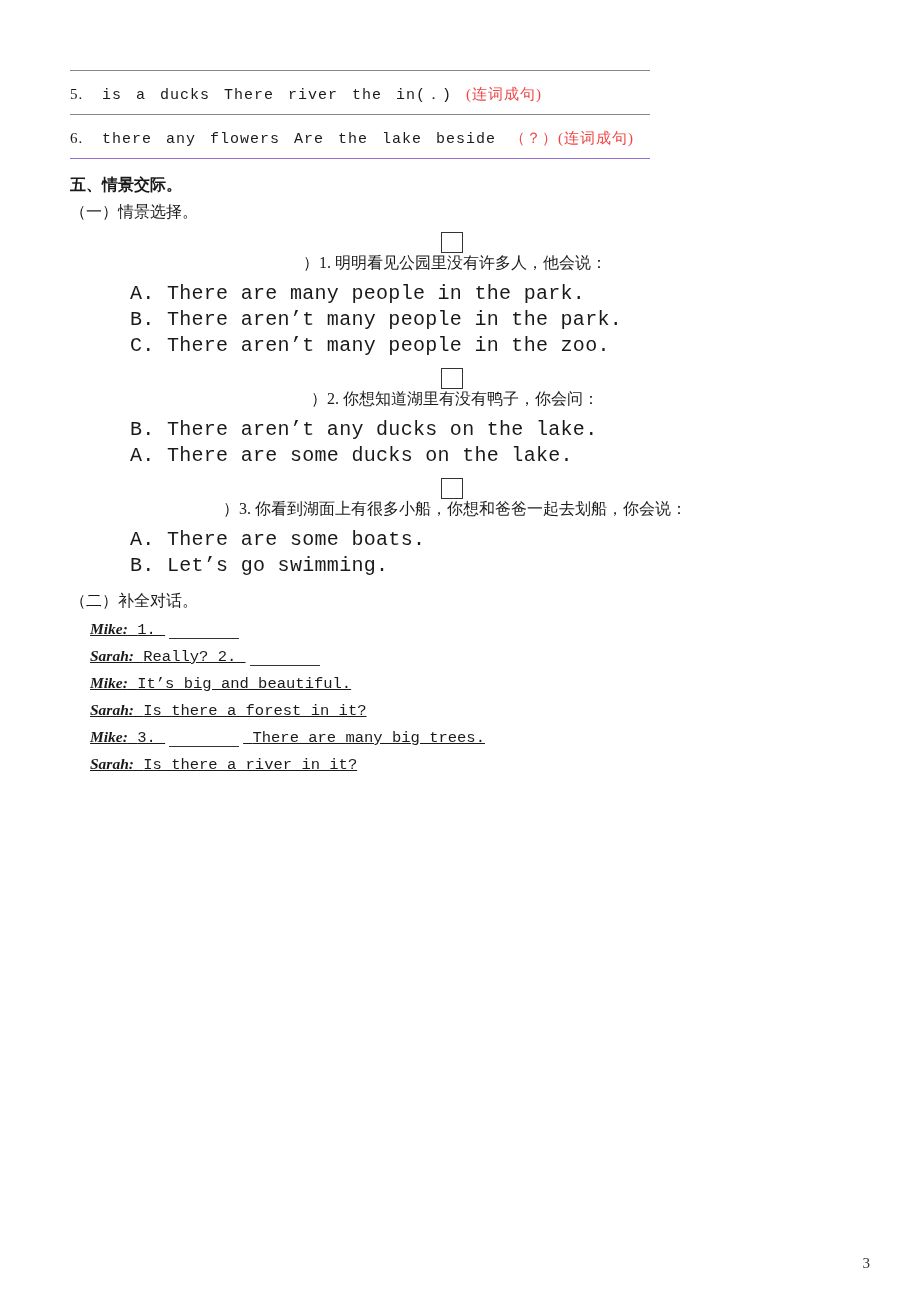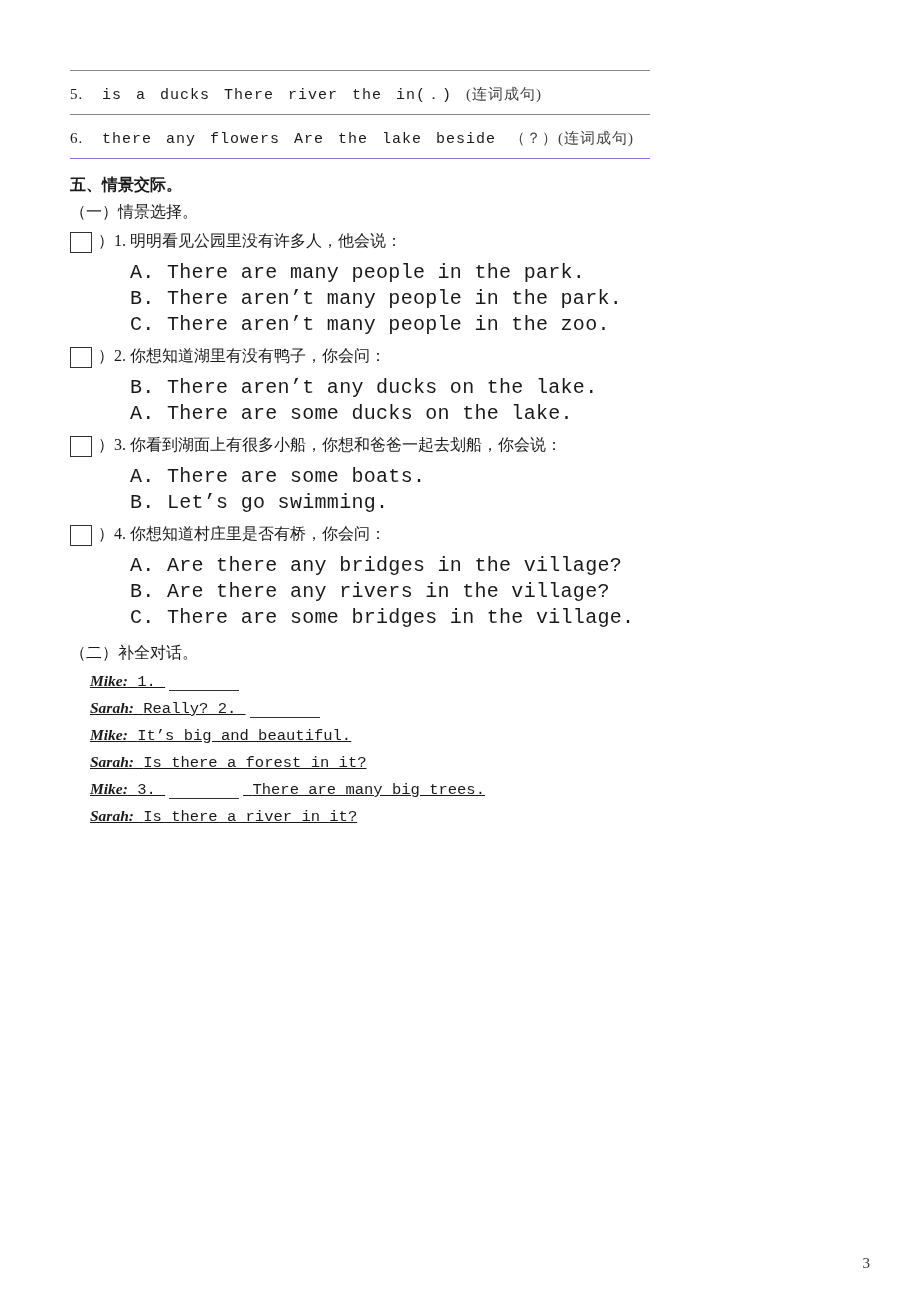--- a/index.html
+++ b/index.html
@@ -50,21 +50,21 @@
 
     .sentence-label {
       font-family: "SimSun", serif;
       font-size: 15px;
       min-width: 18px;
     }
 
     .sentence-bracket {
       font-family: "SimSun", serif;
       font-size: 15px;
-      color: #404040;
+      color: #ef4444;
     }
 
     .question-block {
       margin-bottom: 10px;
     }
 
     .option {
       display: block;
       font-family: "Courier New", monospace;
       font-size: 20px;
@@ -109,22 +109,23 @@
 
     .purple-divider {
       border: none;
       border-top: 1.5px solid #9370db;
       width: 580px;
       margin: 10px 0 14px 0;
     }
 
     .question-row {
       display: flex;
-      align-items: flex-start;
+      align-items: center;
       margin-bottom: 8px;
+      flex-direction: column;
     }
 
     .q-paren {
       display: inline-block;
       border: 1px solid #333;
       width: 22px;
       height: 21px;
       margin-right: 6px;
       margin-top: 1px;
       flex-shrink: 0;
@@ -201,31 +202,20 @@
     <div class="question-row">
       <span class="q-paren"></span>
       <div class="q-body">
         <span class="q-num-cn">）3. 你看到湖面上有很多小船，你想和爸爸一起去划船，你会说：</span>
       </div>
     </div>
     <span class="option">A. There are some boats.</span>
     <span class="option">B. Let’s go swimming.</span>
   </div>
 
-  <div class="question-block">
-    <div class="question-row">
-      <span class="q-paren"></span>
-      <div class="q-body">
-        <span class="q-num-cn">）4. 你想知道村庄里是否有桥，你会问：</span>
-      </div>
-    </div>
-    <span class="option">A. Are there any bridges in the village?</span>
-    <span class="option">B. Are there any rivers in the village?</span>
-    <span class="option">C. There are some bridges in the village.</span>
-  </div>
 
 </div>
 
 <div class="dialog-section">
   <div class="sub-header">（二）补全对话。</div>
 
   <div class="dialog-line">
     <span class="speaker">Mike:</span>
     <span> 1. </span>
     <span class="blank-line"></span>

